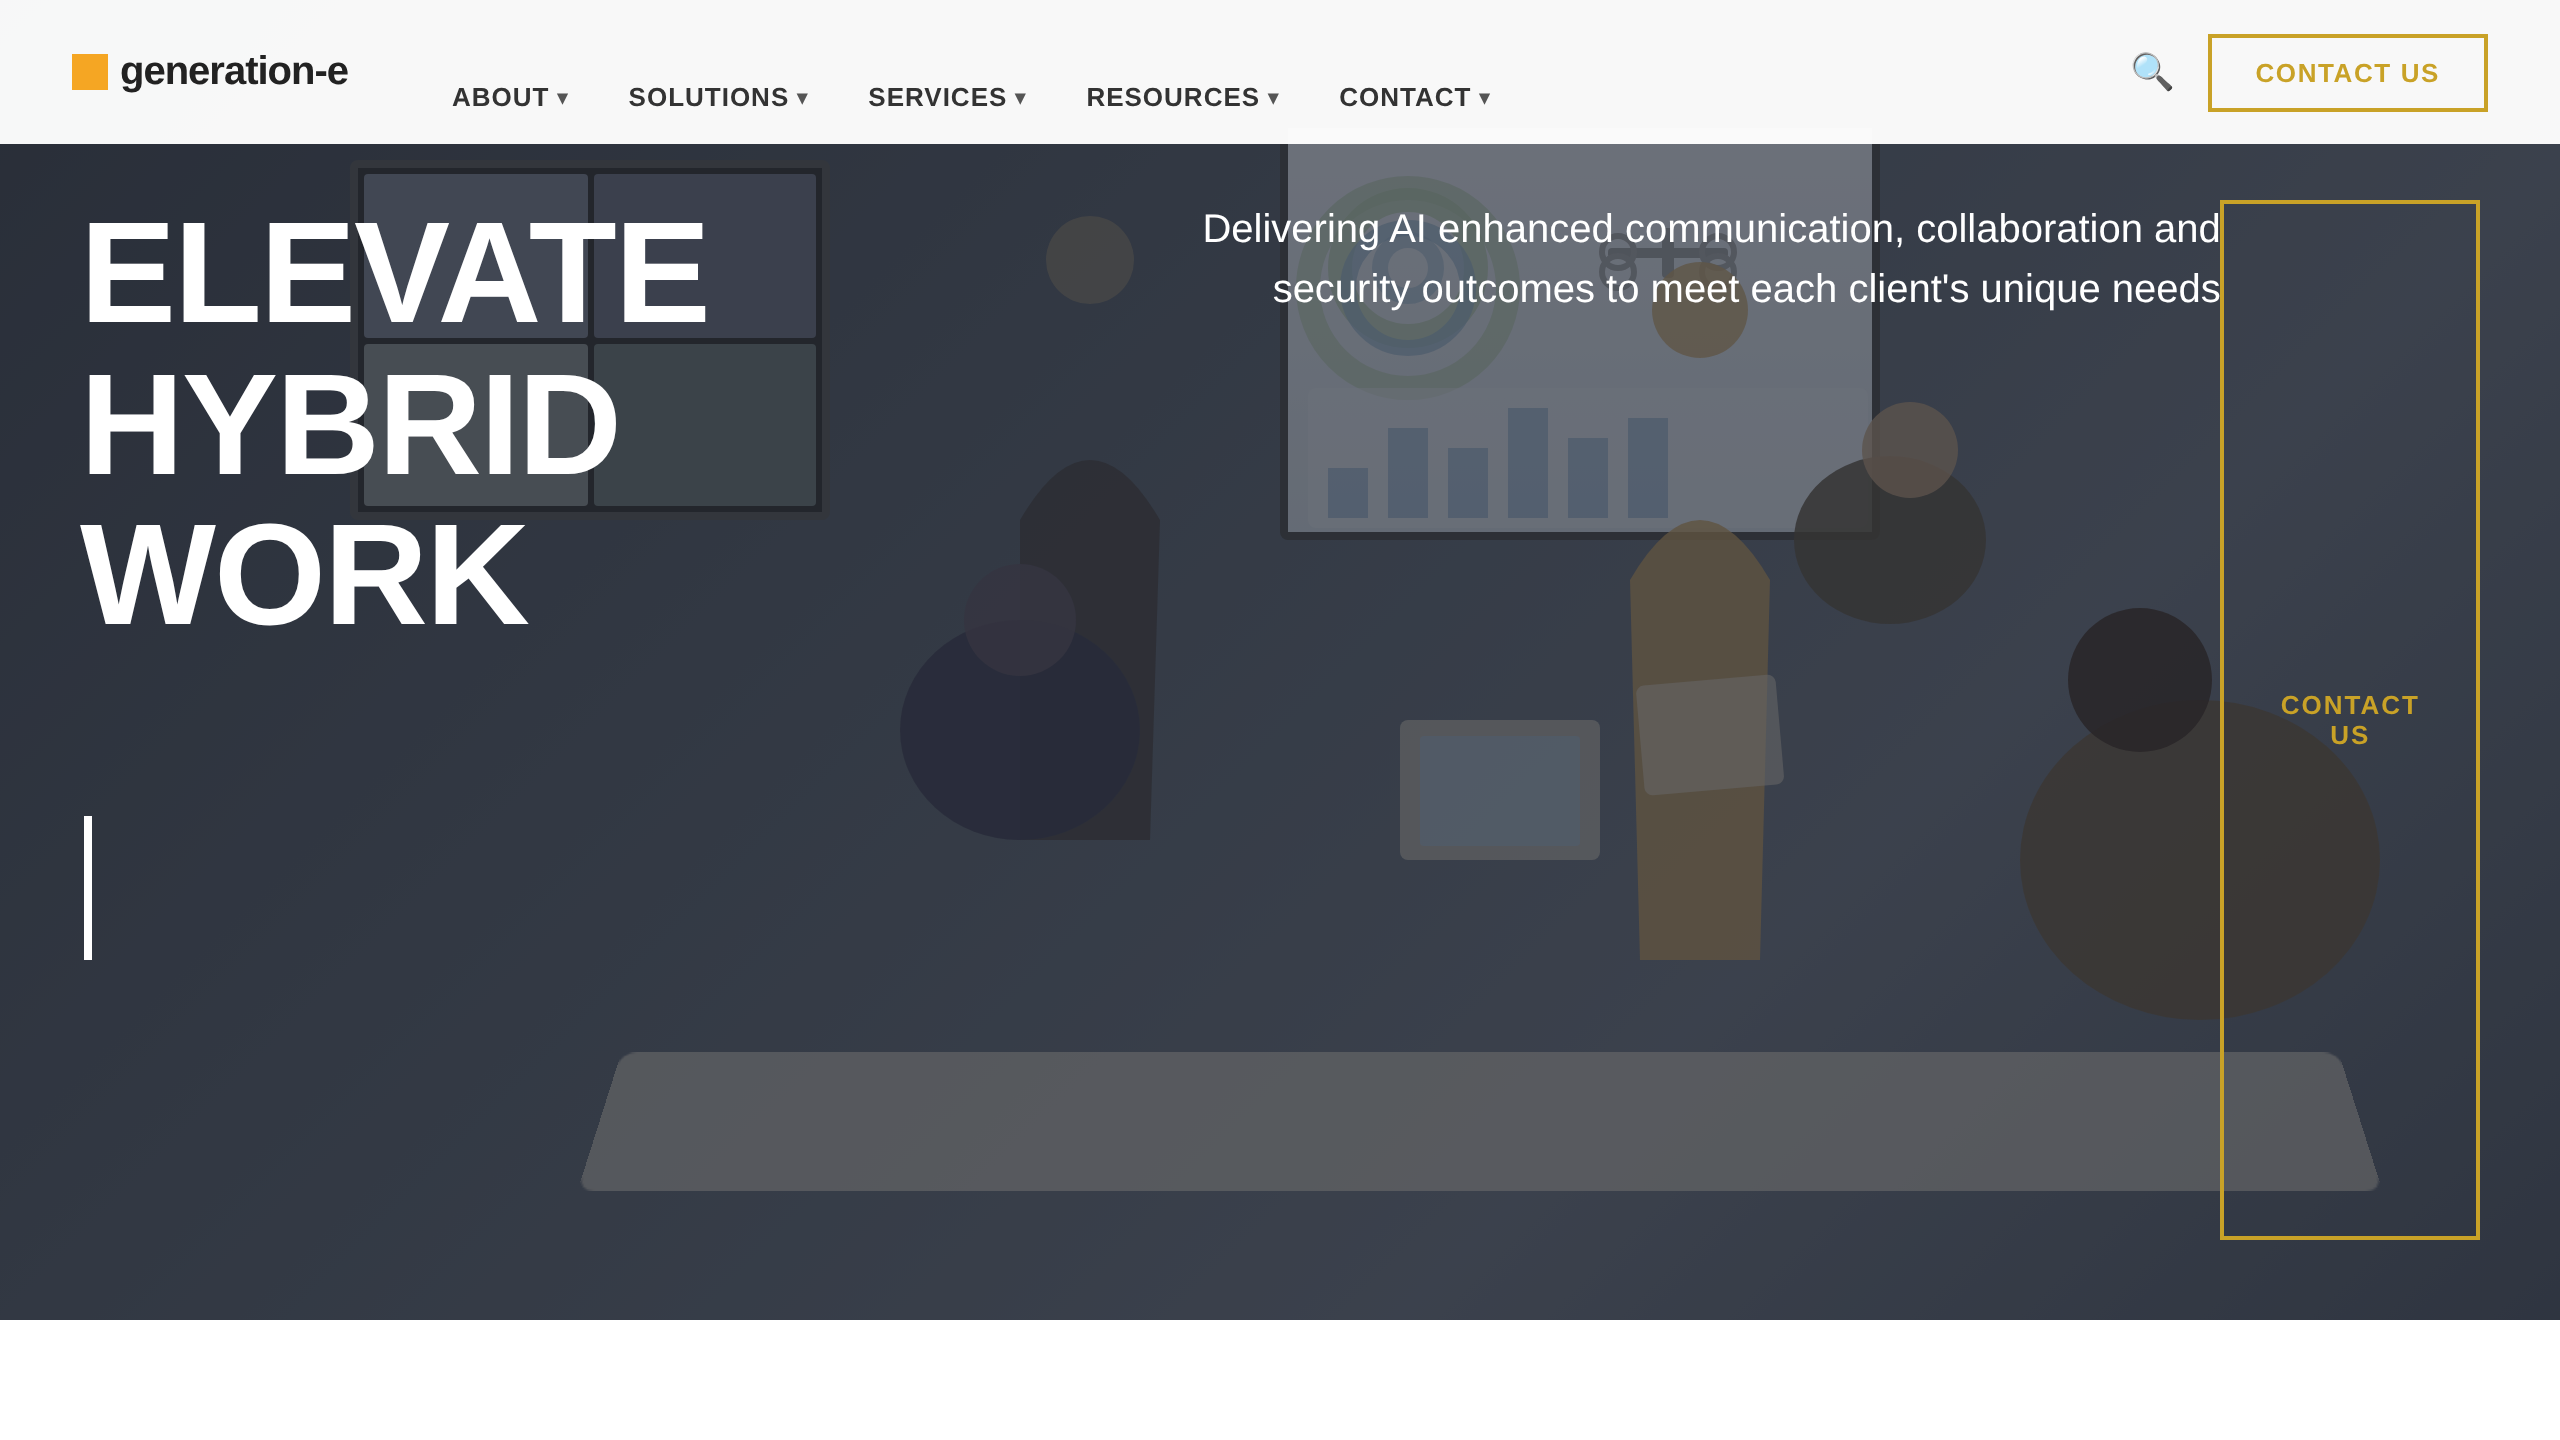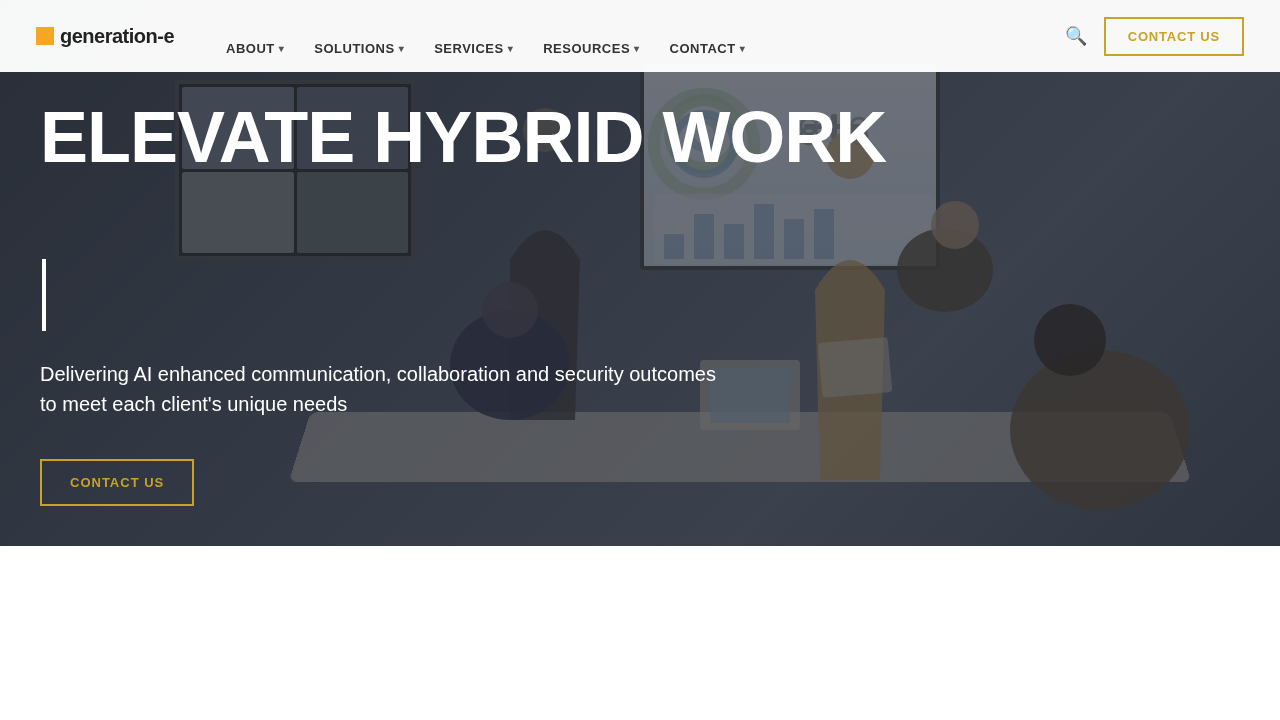--- a/index.html
+++ b/index.html
@@ -80,21 +80,21 @@
       letter-spacing: 0.8px;
       cursor: pointer;
       text-transform: uppercase;
       white-space: nowrap;
     }
 
     
     .hero {
       position: relative;
       width: 1280px;
-      height: 546px;
+      height: 660px;
       overflow: hidden;
     }
 
     
     .hero-scene {
       position: absolute;
       inset: 0;
       background: linear-gradient(135deg, #3a3f4a 0%, #555e6b 40%, #6a7280 70%, #4a5260 100%);
     }
 
@@ -189,21 +189,21 @@
     }
 
     
     .hero-content {
       position: absolute;
       top: 0;
       left: 0;
       right: 0;
       bottom: 0;
       display: flex;
-      flex-direction: column;
+      flex-direction: row;
       justify-content: center;
       padding: 100px 40px 40px 40px;
     }
 
     .hero-headline {
       font-size: 72px;
       font-weight: 900;
       color: #ffffff;
       line-height: 1.05;
       text-transform: uppercase;
@@ -226,20 +226,21 @@
       50% { opacity: 0; }
     }
 
     .hero-subtitle {
       font-size: 20px;
       color: #ffffff;
       line-height: 1.5;
       max-width: 680px;
       margin-bottom: 40px;
       font-weight: 400;
+      text-align: right;
     }
 
     .hero-cta {
       display: inline-block;
       border: 2px solid #c9a227;
       color: #c9a227;
       background: transparent;
       padding: 14px 28px;
       font-size: 13px;
       font-weight: 700;

